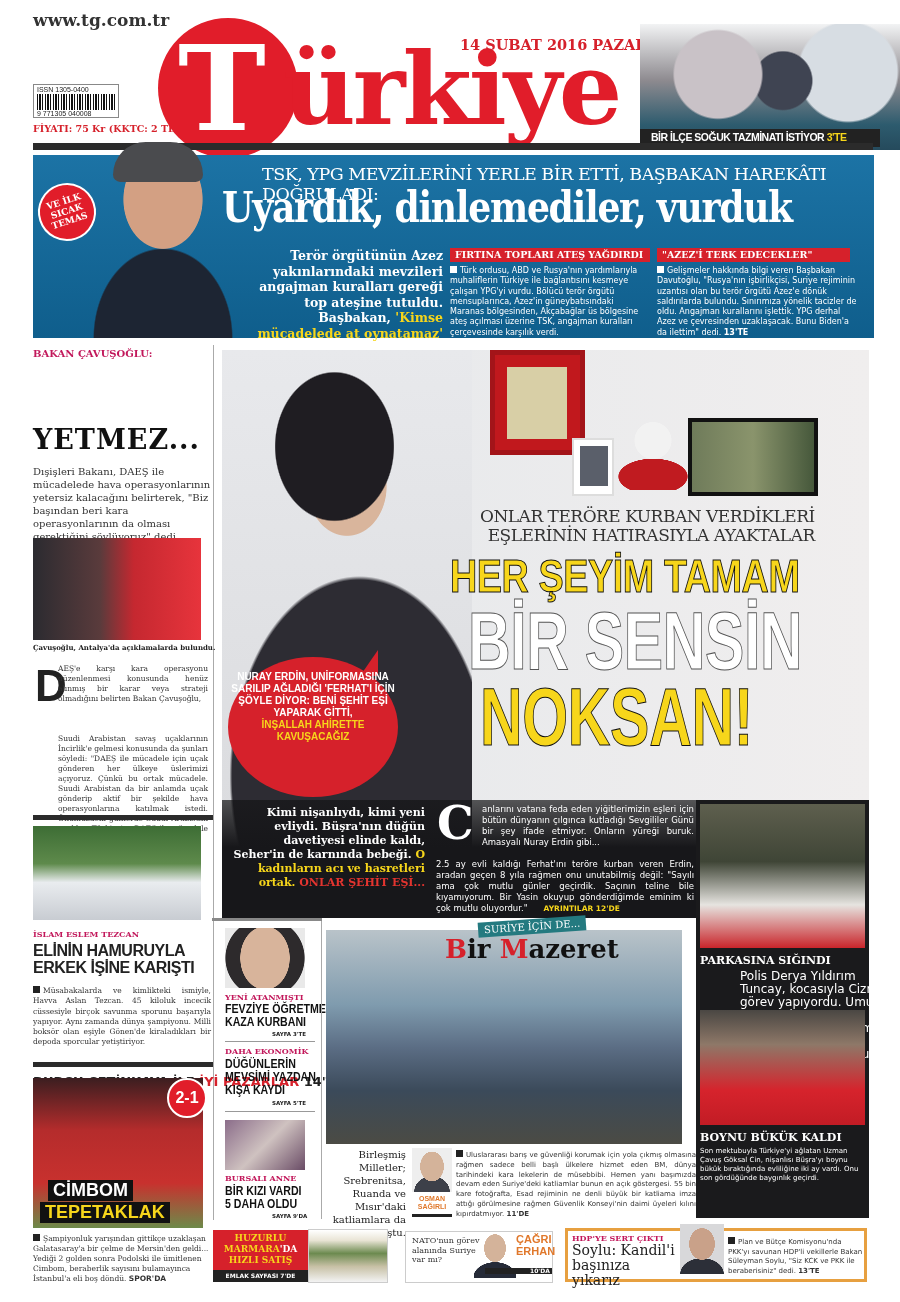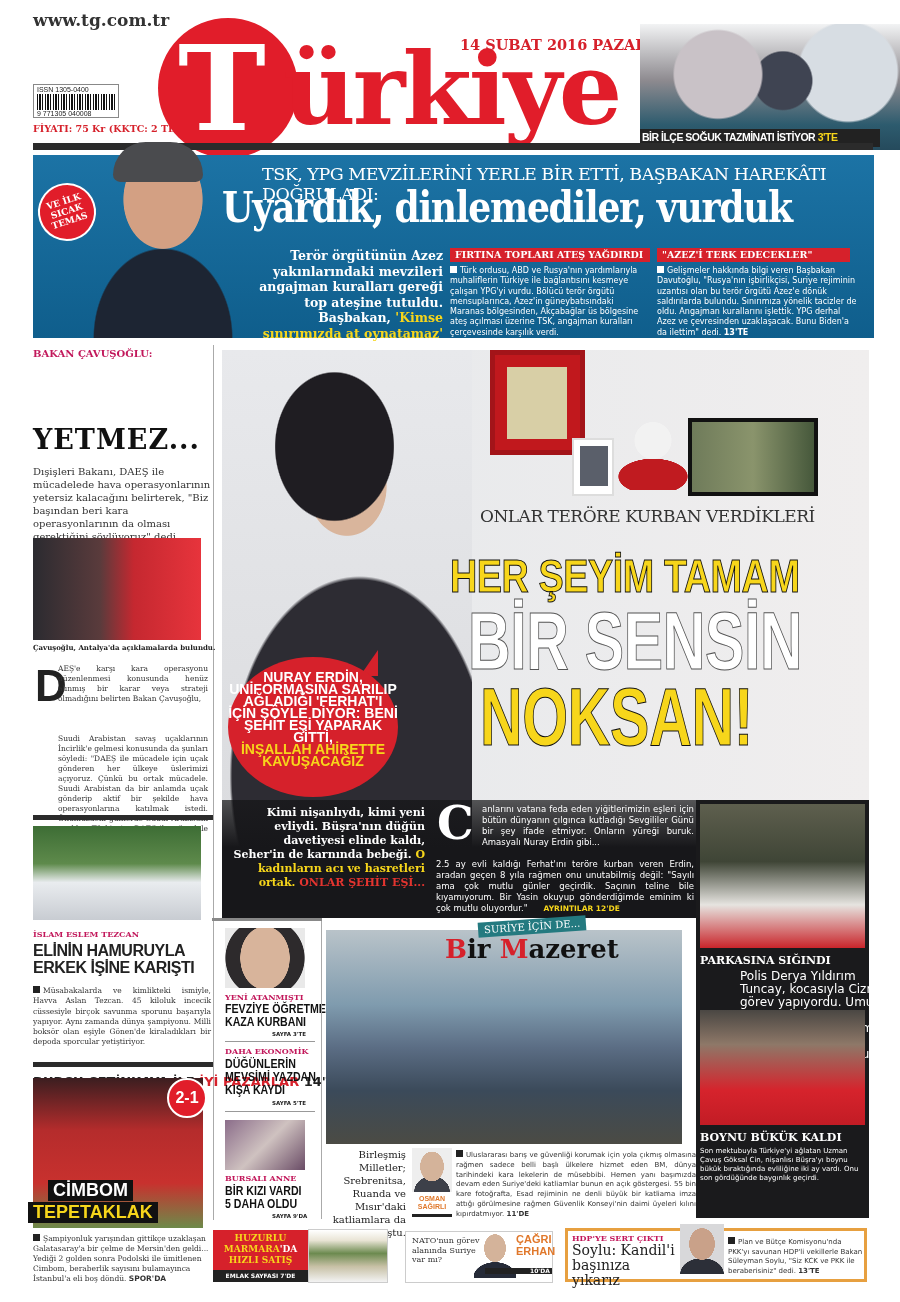--- a/index.html
+++ b/index.html
@@ -11,21 +11,21 @@
 
 #url{left:33px;top:10px;font-size:17px;font-weight:bold;color:#333}
 #issn{left:33px;top:84px;width:86px;height:34px;border:1px solid #888;background:#fff;font-size:7px;font-family:"Liberation Sans",sans-serif;padding:1px 3px}
 #issn .bars{height:16px;margin-top:1px;background:repeating-linear-gradient(90deg,#111 0 1px,#fff 1px 2px,#111 2px 4px,#fff 4px 5px,#111 5px 6px,#fff 6px 8px)}
 #price{left:33px;top:123px;font-size:9.5px;font-weight:bold;color:#d6212b;font-family:"DejaVu Serif",serif}
 #logo-circle{left:158px;top:18px;width:140px;height:140px;border-radius:50%;background:#e11d2a}
 #logo-T{left:178px;top:30px;font-size:118px;line-height:118px;color:#fff;font-weight:bold;font-family:"DejaVu Serif",serif}
 #logo-rest{left:283px;top:30px;font-size:100px;line-height:118px;color:#e11d2a;font-weight:bold;font-family:"DejaVu Serif",serif;letter-spacing:-3px}
 #date{left:460px;top:36px;font-size:14.5px;color:#d6212b;font-weight:bold}
 #snow-photo{left:640px;top:24px;width:260px;height:126px;background:radial-gradient(circle at 30% 40%,#c9c2c7 0 22%,transparent 23%),radial-gradient(circle at 55% 45%,#3f4452 0 18%,transparent 19%),radial-gradient(circle at 80% 38%,#d7dde3 0 22%,transparent 23%),linear-gradient(180deg,#f2f3f4 0%,#8d8a8f 45%,#2d5b6e 80%,#254a5c 100%)}
-#snow-caption{left:640px;top:129px;width:240px;height:18px;background:#222;color:#fff;font-size:10.5px;padding:2px 2px;white-space:nowrap}
+#snow-caption{left:640px;top:129px;width:240px;height:18px;background:#222;color:#fff;font-size:10.5px;padding:2px 11px;white-space:nowrap}
 #snow-caption .yel{color:#f7d61b}
 #mast-rule{left:33px;top:143px;width:840px;height:7px;background:#2b2b2b}
 
 #banner{left:33px;top:155px;width:841px;height:183px;background:linear-gradient(180deg,#1c73a5 0%,#0f5e8c 100%)}
 #pm-photo{left:83px;top:140px;width:160px;height:198px;background:radial-gradient(ellipse 40px 50px at 50% 30%,#d3a083 0 98%,transparent 100%),radial-gradient(ellipse 70px 90px at 50% 100%,#1d2533 0 98%,transparent 100%);}
 #pm-hair{left:113px;top:142px;width:90px;height:40px;border-radius:45px 45px 10px 10px;background:#4a4b4e}
 #temas{left:38px;top:183px;width:58px;height:58px;border-radius:50%;background:#e11d2a;border:2px solid #fff;color:#fff;font-size:9px;line-height:10px;text-align:center;padding-top:11px;transform:rotate(-18deg);font-weight:bold}
 #kicker{left:262px;top:164px;font-size:17.5px;color:#fff;font-family:"DejaVu Serif",serif;font-weight:normal;letter-spacing:-0.5px}
 #headline{left:222px;top:183px;font-size:42px;color:#fff;font-weight:bold;font-family:"DejaVu Serif",serif;letter-spacing:-1.5px;white-space:nowrap;transform:scaleX(0.86);transform-origin:left top}
 #deck{left:255px;top:248px;width:188px;text-align:right;color:#fff;font-size:12.5px;line-height:15.5px;font-weight:bold}
@@ -46,38 +46,38 @@
 .darkrule{position:absolute;height:5px;background:#2b2b2b}
 #team-photo{left:33px;top:826px;width:168px;height:94px;background:linear-gradient(180deg,#3d6d35 0%,#5e8a4b 40%,#e9ecef 60%,#c8ccd2 100%)}
 #islam-kicker{left:33px;top:929px;font-size:8px}
 #islam-h{left:33px;top:942px;font-size:16px;line-height:17px}
 #islam-body{left:33px;top:986px;width:178px;font-size:7.5px;line-height:10.3px;text-align:justify;color:#333}
 #burcu{left:33px;top:1074px;font-size:13px;font-weight:bold;font-family:"DejaVu Sans",sans-serif;color:#222;white-space:nowrap}
 #burcu .red{color:#d6212b}
 #gs-photo{left:33px;top:1078px;width:170px;height:150px;background:linear-gradient(180deg,#3b1e20 0%,#b52c2c 35%,#c8312e 70%,#6d8a4a 100%)}
 #score{left:167px;top:1078px;width:40px;height:40px;border-radius:50%;background:#e11d2a;border:2px solid #fff;color:#fff;font-size:16px;font-weight:bold;text-align:center;line-height:36px;font-family:"Liberation Sans",sans-serif}
 #cimbom1{left:48px;top:1180px;background:#111;color:#fff;font-size:18px;padding:0 5px;font-family:"Liberation Sans",sans-serif;font-weight:bold}
-#cimbom2{left:28px;top:1202px;background:#111;color:#f7d61b;font-size:18px;padding:0 5px;font-family:"Liberation Sans",sans-serif;font-weight:bold}
+#cimbom2{left:40px;top:1202px;background:#111;color:#f7d61b;font-size:18px;padding:0 5px;font-family:"Liberation Sans",sans-serif;font-weight:bold}
 #gs-body{left:33px;top:1234px;width:178px;font-size:7.5px;line-height:10px;color:#333}
 .blk{display:inline-block;width:7px;height:7px;background:#222;margin-right:3px}
 
 #main-photo{left:222px;top:350px;width:647px;height:568px;background:linear-gradient(90deg,#dfe0e3 0%,#e9eaec 35%,#f0eeee 100%)}
 #woman{left:222px;top:350px;width:250px;height:568px;background:radial-gradient(ellipse 60px 75px at 45% 17%,#1f1d22 0 98%,transparent 100%),radial-gradient(ellipse 40px 50px at 50% 24%,#d9b59c 0 98%,transparent 100%),radial-gradient(ellipse 130px 200px at 55% 75%,#2d2c33 0 98%,transparent 100%),linear-gradient(180deg,#e8e9ec 0%,#d8d9dc 100%)}
 #frame-red{left:490px;top:350px;width:95px;height:105px;background:#c1181d;border:5px solid #a31419}
 #frame-red .inner{position:absolute;left:12px;top:12px;width:60px;height:72px;background:#d8cfa6}
 #frame-portrait{left:572px;top:438px;width:42px;height:58px;background:#fff;border:2px solid #ddd}
 #frame-portrait .inner{position:absolute;left:6px;top:6px;width:28px;height:40px;background:#5a5f6a}
 #bunny{left:618px;top:400px;width:70px;height:90px;background:radial-gradient(circle at 50% 45%,#f2f2f2 0 30%,transparent 31%),radial-gradient(ellipse 35px 18px at 50% 85%,#c01b20 0 98%,transparent 100%)}
 #frame-soldier{left:688px;top:418px;width:130px;height:78px;background:#111;padding:4px}
 #frame-soldier .inner{width:100%;height:100%;background:linear-gradient(90deg,#6f7b5a 0%,#8a946c 50%,#46583b 100%)}
 #main-kicker{left:480px;top:507px;font-size:17px;line-height:19px;color:#333;font-family:"DejaVu Serif",serif;letter-spacing:-0.5px;white-space:nowrap;text-align:right}
 #her{left:450px;top:552px;font-size:46px;line-height:48px;color:#f7d61b;white-space:nowrap;-webkit-text-stroke:1px #111;transform:scaleX(0.82)}
 #bir{left:468px;top:600px;font-size:82px;line-height:82px;color:#fff;white-space:nowrap;-webkit-text-stroke:1px #555;transform:scaleX(0.72)}
 #noksan{left:480px;top:676px;font-size:82px;line-height:82px;color:#f7d61b;white-space:nowrap;-webkit-text-stroke:1px #111;transform:scaleX(0.72)}
-#bubble{left:228px;top:657px;width:170px;height:140px;border-radius:50%;background:#d6212b;color:#fff;text-align:center;font-size:14px;line-height:12px;padding-top:14px;font-family:"Liberation Sans",sans-serif;font-weight:bold}
+#bubble{left:228px;top:657px;width:170px;height:140px;border-radius:50%;background:#d6212b;color:#fff;text-align:center;font-size:10px;line-height:12px;padding-top:14px;font-family:"Liberation Sans",sans-serif;font-weight:bold}
 #bubble .yel{color:#f7d61b}
 #bubble-tail{left:360px;top:650px;width:0;height:0;border-left:18px solid transparent;border-bottom:26px solid #d6212b}
 #dark-band{left:222px;top:800px;width:647px;height:118px;background:linear-gradient(180deg,rgba(20,20,22,0.7) 0%,#17171a 40%,#17171a 100%)}
 #main-deck{left:230px;top:806px;width:195px;text-align:right;font-size:11px;line-height:14px;color:#fff;font-weight:bold}
 #main-deck .yel{color:#f7d61b}
 #main-deck .red{color:#e3342f}
 #c-drop{left:437px;top:800px;font-size:46px;line-height:46px;color:#fff;font-weight:bold}
 #main-body1{left:482px;top:804px;width:212px;font-size:8.5px;line-height:11px;color:#fff;font-family:"DejaVu Sans",sans-serif;text-align:justify}
 #main-body2{left:436px;top:859px;width:258px;font-size:8.5px;line-height:11px;color:#fff;font-family:"DejaVu Sans",sans-serif;text-align:justify}
 #main-body2 .yel{color:#f7d61b;font-weight:bold;font-size:7.5px;margin-left:16px}
@@ -146,21 +146,21 @@
 <div class="abs" id="banner"></div>
 <div class="abs" id="pm-photo"></div>
 <div class="abs" id="pm-hair"></div>
 <div class="abs" id="temas">
   <div>VE İLK</div>
   <div>SICAK</div>
   <div>TEMAS</div>
 </div>
 <div class="abs" id="kicker">TSK, YPG MEVZİLERİNİ YERLE BİR ETTİ, BAŞBAKAN HAREKÂTI DOĞRULADI:</div>
 <div class="abs" id="headline">Uyardık, dinlemediler, vurduk</div>
-<div class="abs slab" id="deck"><span>Terör örgütünün Azez yakınlarındaki mevzileri angajman kuralları gereği top ateşine tutuldu. Başbakan,</span> <span class="yel">'Kimse sınırımızda at oynatamaz'</span> <span>yola</span></div>
+<div class="abs slab" id="deck"><span>Terör örgütünün Azez yakınlarındaki mevzileri angajman kuralları gereği top ateşine tutuldu. Başbakan,</span> <span class="yel">'Kimse mücadelede at oynatamaz'</span> <span>yola</span></div>
 <div class="redbar slab" style="left:450px;top:248px;width:200px">FIRTINA TOPLARI ATEŞ YAĞDIRDI</div>
 <div class="bluetext" style="left:450px;top:266px;width:200px"><span class="sq"></span><span>Türk ordusu, ABD ve Rusya'nın yardımlarıyla muhaliflerin Türkiye ile bağlantısını kesmeye çalışan YPG'yi vurdu. Bölücü terör örgütü mensuplarınca, Azez'in güneybatısındaki Maranas bölgesinden, Akçabağlar üs bölgesine ateş açılması üzerine TSK, angajman kuralları çerçevesinde karşılık verdi.</span></div>
 <div class="redbar slab" style="left:657px;top:248px;width:193px">"AZEZ'İ TERK EDECEKLER"</div>
 <div class="bluetext" style="left:657px;top:266px;width:200px"><span class="sq"></span><span>Gelişmeler hakkında bilgi veren Başbakan Davutoğlu, "Rusya'nın işbirlikçisi, Suriye rejiminin uzantısı olan bu terör örgütü Azez'e dönük saldırılarda bulundu. Sınırımıza yönelik tacizler de oldu. Angajman kurallarını işlettik. YPG derhal Azez ve çevresinden uzaklaşacak. Bunu Biden'a da ilettim" dedi.</span> <b>13'TE</b></div>
 
 <div class="vsep" style="left:213px;top:345px;height:875px"></div>
 <div class="abs magenta" id="cav-kicker">BAKAN ÇAVUŞOĞLU:</div>
 <div class="abs" id="cav-h1">
 </div>
 <div class="abs slab" id="cav-h2">YETMEZ...</div>
@@ -193,20 +193,21 @@
   </div>
 <div class="abs" id="frame-portrait">
     <div class="inner"></div>
   </div>
 <div class="abs" id="bunny"></div>
 <div class="abs" id="frame-soldier">
     <div class="inner"></div>
   </div>
 <div class="abs" id="main-kicker">
   <div>ONLAR TERÖRE KURBAN VERDİKLERİ</div>
+  <div>EŞLERİNİN HATIRASIYLA AYAKTALAR</div>
 </div>
 <div class="abs cond" id="her">HER ŞEYİM TAMAM</div>
 <div class="abs cond" id="bir">BİR SENSİN</div>
 <div class="abs cond" id="noksan">NOKSAN!</div>
 <div class="abs" id="bubble-tail"></div>
 <div class="abs" id="bubble"><span>NURAY ERDİN, UNİFORMASINA SARILIP AĞLADIĞI 'FERHAT'I İÇİN ŞÖYLE DİYOR: BENİ ŞEHİT EŞİ YAPARAK GİTTİ,</span><br><span class="yel">İNŞALLAH AHİRETTE KAVUŞACAĞIZ</span></div>
 <div class="abs" id="dark-band"></div>
 <div class="abs slab" id="main-deck"><span>Kimi nişanlıydı, kimi yeni evliydi. Büşra'nın düğün davetiyesi elinde kaldı, Seher'in de karnında bebeği.</span> <span class="yel">O kadınların acı ve hasretleri ortak.</span> <span class="red">ONLAR ŞEHİT EŞİ...</span></div>
 <div class="abs slab" id="c-drop">C</div>
 <div class="abs" id="main-body1">anlarını vatana feda eden yiğitlerimizin eşleri için bütün dünyanın çılgınca kutladığı Sevgililer Günü bir şey ifade etmiyor. Onların yüreği buruk. Amasyalı Nuray Erdin gibi...</div>

